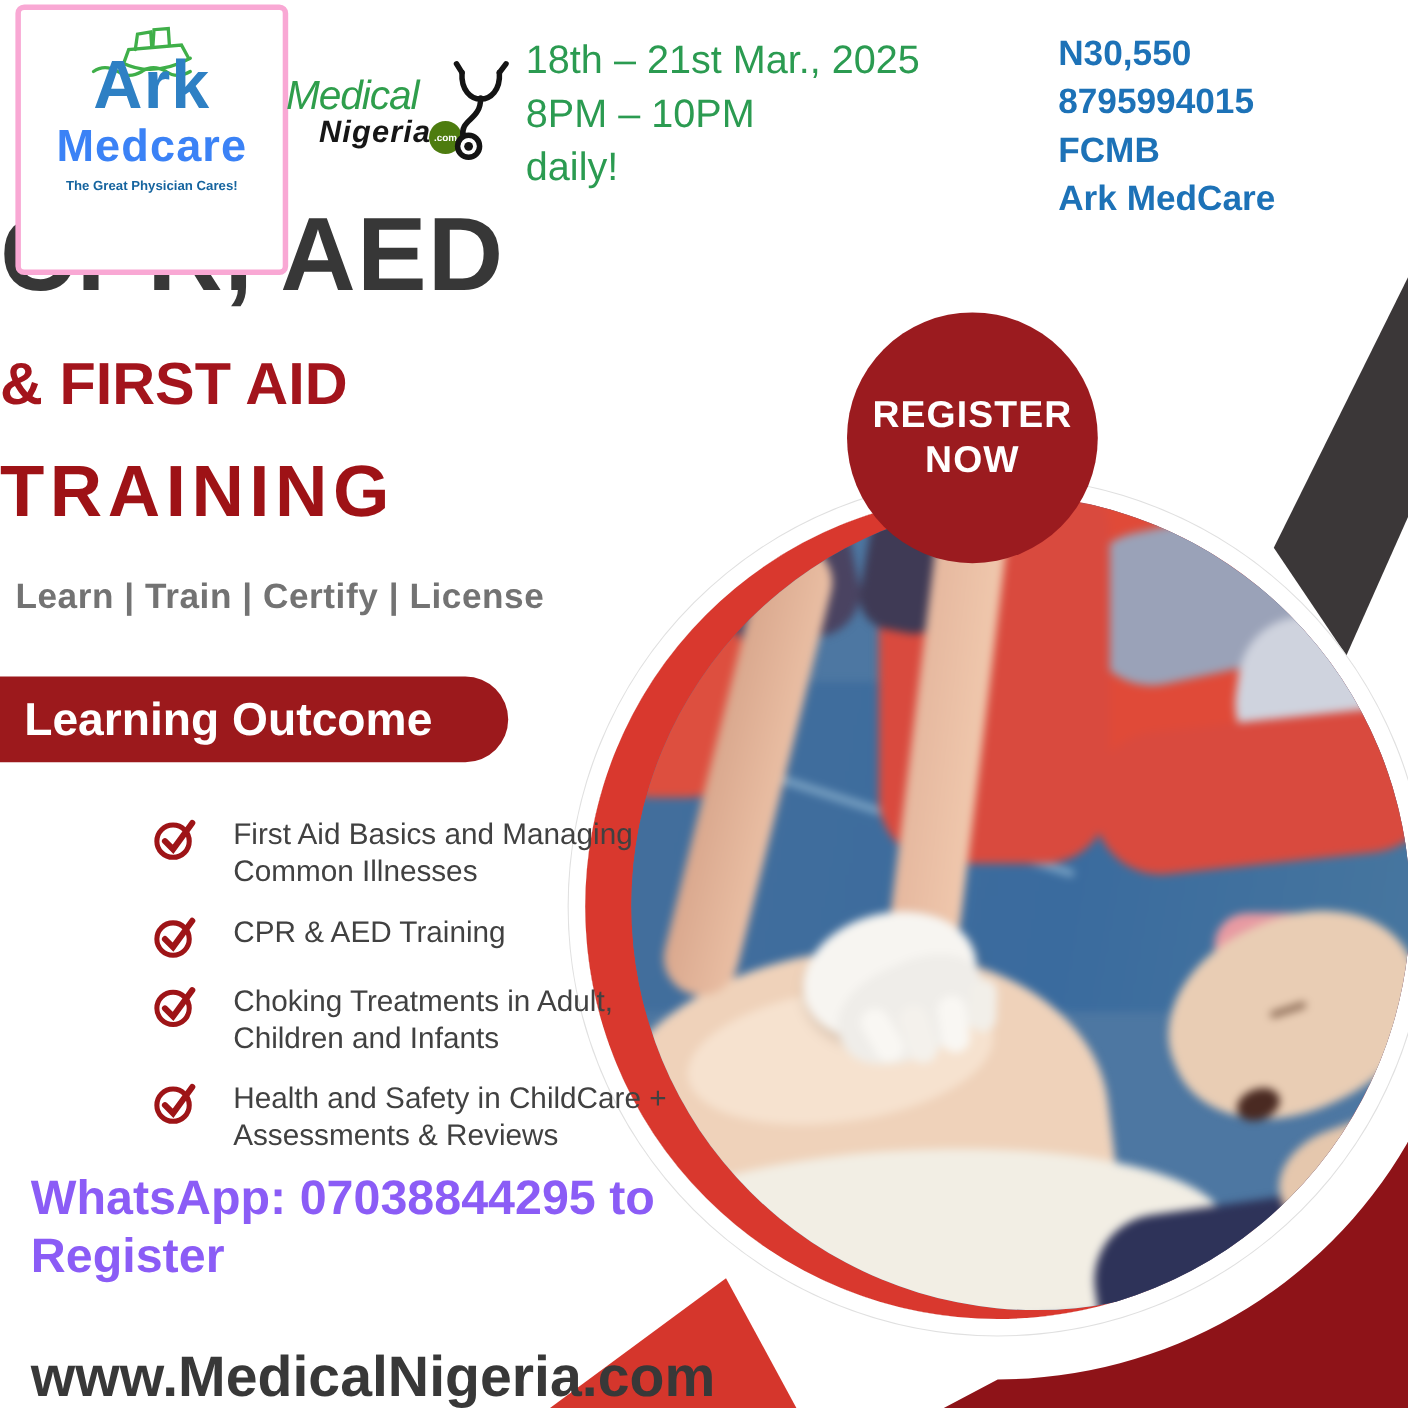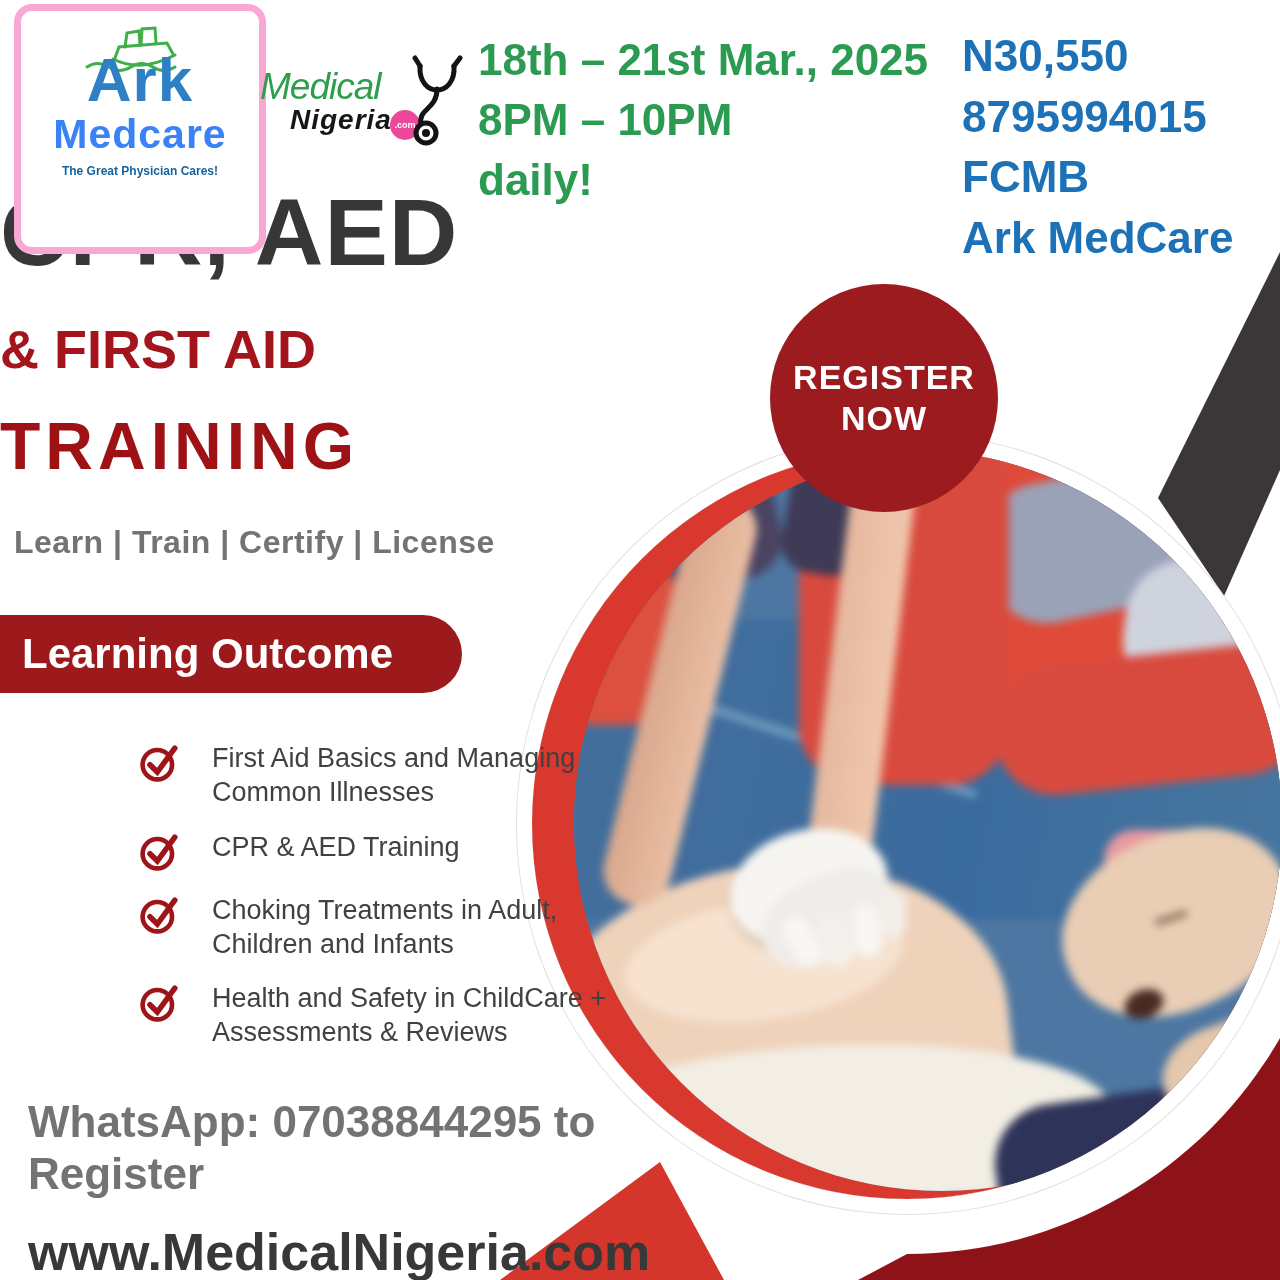--- a/index.html
+++ b/index.html
@@ -4,52 +4,52 @@
 <style>
   html,body{margin:0;padding:0;background:#fff;}
   .poster{
     position:relative;width:1280px;height:1280px;overflow:hidden;background:#ffffff;
     font-family:"Liberation Sans", sans-serif;
   }
   .abs{position:absolute;}
   
   .bg-shapes{position:absolute;inset:0;z-index:1;}
   
-  .logo-card{left:14px;top:4px;width:238px;height:236px;background:#fff;border:7px solid #f9a8d4;
-    border-radius:18px;z-index:10;text-align:center;}
+  .logo-card{left:14px;top:4px;width:238px;height:236px;background:#fff;border:5px solid #f9a8d4;
+    border-radius:8px;z-index:10;text-align:center;}
   .ark-boat{margin:10px auto 0 auto;display:block;}
   .ark-name{font-size:62px;font-weight:bold;color:#2e80c4;line-height:1;margin-top:-34px;letter-spacing:1px;}
   .ark-sub{font-size:41px;font-weight:bold;color:#3b82f6;line-height:1.05;margin-top:2px;letter-spacing:1px;}
   .ark-tagline{font-size:12px;font-weight:bold;color:#15649f;margin-top:8px;}
   
   .mn-logo{left:252px;top:58px;width:220px;height:110px;z-index:10;}
   .mn-word1{position:absolute;left:8px;top:8px;font-size:37px;font-weight:normal;font-style:italic;
     color:#2f9e4c;letter-spacing:-1px;}
   .mn-word2{position:absolute;left:38px;top:46px;font-size:28px;font-weight:bold;font-style:italic;
     color:#161616;letter-spacing:1px;}
-  .mn-com{position:absolute;left:138px;top:52px;width:30px;height:30px;border-radius:50%;background:#ec4899;
+  .mn-com{position:absolute;left:138px;top:52px;width:30px;height:30px;border-radius:50%;background:#4d7c0f;
     color:#fff;font-size:9px;font-weight:bold;display:flex;align-items:center;justify-content:center;}
   .mn-steth{position:absolute;left:152px;top:-4px;}
   
-  .schedule{left:478px;top:30px;z-index:10;color:#2b9b51;font-size:44px;font-weight:bold;line-height:1.36;}
-  .payment{left:962px;top:26px;z-index:10;color:#1d72b7;font-size:44px;font-weight:bold;line-height:1.38;}
+  .schedule{left:478px;top:30px;z-index:10;color:#2b9b51;font-size:36px;font-weight:normal;line-height:1.36;}
+  .payment{left:962px;top:26px;z-index:10;color:#1d72b7;font-size:32px;font-weight:bold;line-height:1.38;}
   .h1{position:absolute;left:0;top:178px;width:640px;font-size:95px;font-weight:bold;color:#373737;letter-spacing:1px;}
   .h2{position:absolute;left:0;top:318px;width:640px;font-size:54px;font-weight:bold;color:#a3141c;}
   .h3{position:absolute;left:0;top:408px;width:640px;font-size:66px;font-weight:bold;color:#9e1216;letter-spacing:5px;}
   .tagline{left:14px;top:524px;z-index:10;font-size:32px;font-weight:bold;color:#737373;letter-spacing:0.5px;}
   
   .pill{left:0;top:615px;width:462px;height:78px;background:#9c191c;border-radius:0 39px 39px 0;
     z-index:10;color:#fff;font-size:42px;font-weight:bold;line-height:78px;padding-left:22px;box-sizing:border-box;}
   
   .checklist{left:138px;top:738px;width:540px;z-index:30;display:flex;flex-direction:column;gap:17px;}
   .chk-row{display:flex;align-items:flex-start;}
   .chk-icon{flex:0 0 46px;width:46px;height:46px;margin-right:28px;}
   .chk-text{font-size:27px;color:#414141;line-height:1.27;width:440px;padding-top:3px;}
   
-  .contact{left:28px;top:1064px;z-index:30;color:#737373;font-size:44px;font-weight:bold;line-height:1.18;margin-top:32px;}
+  .contact{left:28px;top:1064px;z-index:30;color:#8b5cf6;font-size:44px;font-weight:bold;line-height:1.18;}
   .website{left:28px;top:1222px;z-index:30;color:#383838;font-size:52px;font-weight:bold;}
   
   .photo-circle{left:517px;top:434px;width:750px;height:750px;border:15px solid #ffffff;border-radius:50%;
     overflow:hidden;z-index:20;box-shadow:0 0 0 1px #e0e0e0, inset 0 0 0 1px #e4e4e4;background:#d9382e;}
   .crescent{position:absolute;inset:0;border-radius:50%;background:#d9382e;}
   .photo-disk{position:absolute;left:42px;top:6px;width:736px;height:736px;border-radius:50%;overflow:hidden;background:#4d77a2;}
   .scene{position:absolute;inset:-10px;filter:blur(4px);}
   .sc{position:absolute;border-radius:40px;}
   
   .sc-shoulder{left:-20px;top:-20px;width:230px;height:170px;background:#4a4361;transform:rotate(-12deg);}

